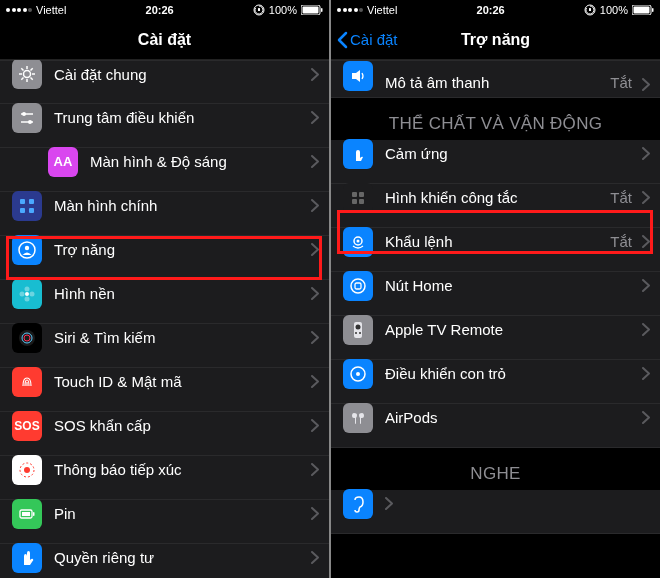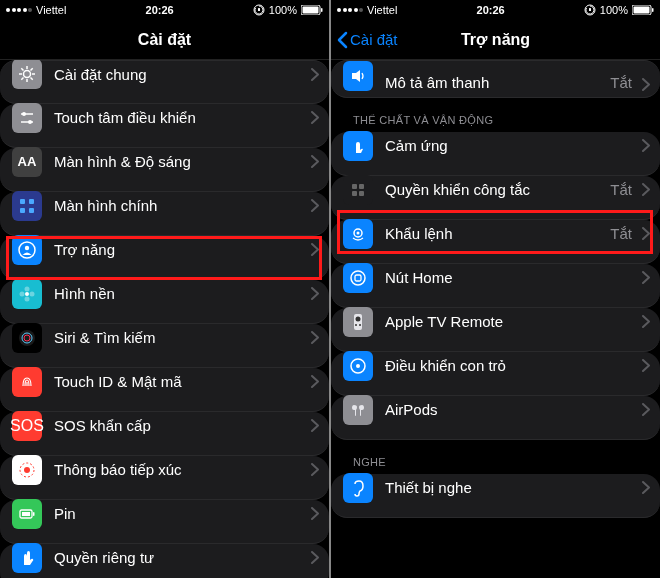--- a/index.html
+++ b/index.html
@@ -51,35 +51,35 @@
     color: #0a84ff;
     font-size: 15px;
     gap: 2px;
   }
   .content {
     flex: 1;
     overflow: hidden;
     background: #000;
   }
   .section-header {
-    font-size: 11px;
+    font-size: 17px;
     color: #8e8e93;
     text-transform: uppercase;
-    padding: 16px 16px 6px 22px;
+    padding: 16px 16px 6px 16px;
     letter-spacing: 0.3px;
+    text-align: center;
   }
   .row {
     display: flex;
     align-items: center;
     height: 44px;
     padding: 0 10px 16px 12px;
     border-bottom: 0.5px solid #2a2a2c;
     background: #1c1c1e;
     position: relative;
-    border-radius: 16px;
   }
   .row:first-child { border-top: 0.5px solid #2a2a2c; }
   .row-icon {
     width: 30px;
     height: 30px;
     border-radius: 6px;
     display: flex;
     align-items: center;
     justify-content: center;
     margin-right: 12px;
@@ -182,29 +182,29 @@
       </div>
       <div class="row">
         <div class="row-icon" style="background: rgb(142, 142, 147);">
           <svg width="20" height="20" viewBox="0 0 20 20">
             <line x1="4" y1="6" x2="16" y2="6" stroke="#fff" stroke-width="1.5"></line>
             <circle cx="7" cy="6" r="2" fill="#fff"></circle>
             <line x1="4" y1="14" x2="16" y2="14" stroke="#fff" stroke-width="1.5"></line>
             <circle cx="13" cy="14" r="2" fill="#fff"></circle>
           </svg>
         </div>
-        <div class="row-label">Touch tâm điều khiển</div>
-        <div class="row-chevron">
-          <svg width="8" height="13" viewBox="0 0 8 13">
-            <path d="M1 1 L7 6.5 L1 12" fill="none" stroke="#5a5a5e" stroke-width="2" stroke-linecap="round" stroke-linejoin="round"></path>
-          </svg>
-        </div>
-      </div>
-      <div class="row">
-        <div class="row-icon" style="background: #404040;">
+        <div class="row-label">Trung tâm điều khiển</div>
+        <div class="row-chevron">
+          <svg width="8" height="13" viewBox="0 0 8 13">
+            <path d="M1 1 L7 6.5 L1 12" fill="none" stroke="#5a5a5e" stroke-width="2" stroke-linecap="round" stroke-linejoin="round"></path>
+          </svg>
+        </div>
+      </div>
+      <div class="row">
+        <div class="row-icon" style="background: #d946ef; margin-left: 36px;">
           <span style="color:#fff;font-weight:700;font-size:13px">AA</span>
         </div>
         <div class="row-label">Màn hình &amp; Độ sáng</div>
         <div class="row-chevron">
           <svg width="8" height="13" viewBox="0 0 8 13">
             <path d="M1 1 L7 6.5 L1 12" fill="none" stroke="#5a5a5e" stroke-width="2" stroke-linecap="round" stroke-linejoin="round"></path>
           </svg>
         </div>
       </div>
       <div class="row">
@@ -280,21 +280,21 @@
         </div>
         <div class="row-label">Touch ID &amp; Mật mã</div>
         <div class="row-chevron">
           <svg width="8" height="13" viewBox="0 0 8 13">
             <path d="M1 1 L7 6.5 L1 12" fill="none" stroke="#5a5a5e" stroke-width="2" stroke-linecap="round" stroke-linejoin="round"></path>
           </svg>
         </div>
       </div>
       <div class="row">
         <div class="row-icon" style="background: rgb(255, 59, 48);">
-          <span style="color:#fff;font-weight:400;font-size:16px">SOS</span>
+          <span style="color:#fff;font-weight:700;font-size:12px">SOS</span>
         </div>
         <div class="row-label">SOS khẩn cấp</div>
         <div class="row-chevron">
           <svg width="8" height="13" viewBox="0 0 8 13">
             <path d="M1 1 L7 6.5 L1 12" fill="none" stroke="#5a5a5e" stroke-width="2" stroke-linecap="round" stroke-linejoin="round"></path>
           </svg>
         </div>
       </div>
       <div class="row">
         <div class="row-icon" style="background: rgb(255, 255, 255);">
@@ -418,21 +418,21 @@
       </div>
       <div class="row">
         <div class="row-icon" style="background: rgb(28, 28, 30);">
           <svg width="20" height="20" viewBox="0 0 20 20">
             <rect x="4" y="4" width="5" height="5" rx="1" fill="#666"></rect>
             <rect x="11" y="4" width="5" height="5" rx="1" fill="#666"></rect>
             <rect x="4" y="11" width="5" height="5" rx="1" fill="#666"></rect>
             <rect x="11" y="11" width="5" height="5" rx="1" fill="#666"></rect>
           </svg>
         </div>
-        <div class="row-label">Quyền khiển công tắc</div>
+        <div class="row-label">Hình khiển công tắc</div>
         <div class="row-value">Tắt</div>
         <div class="row-chevron">
           <svg width="8" height="13" viewBox="0 0 8 13">
             <path d="M1 1 L7 6.5 L1 12" fill="none" stroke="#5a5a5e" stroke-width="2" stroke-linecap="round" stroke-linejoin="round"></path>
           </svg>
         </div>
       </div>
       <div class="row">
         <div class="row-icon" style="background: rgb(10, 132, 255);">
           <svg width="20" height="20" viewBox="0 0 20 20">
@@ -507,21 +507,20 @@
           </svg>
         </div>
       </div>
       <div class="section-header">NGHE</div>
       <div class="row">
         <div class="row-icon" style="background: rgb(10, 132, 255);">
           <svg width="20" height="20" viewBox="0 0 20 20">
             <path d="M7 6 Q7 3 11 3 Q15 3 15 8 Q15 12 12 13 Q11 14 11 16 Q11 18 9 18 Q7 18 7 16" fill="none" stroke="#fff" stroke-width="1.5"></path>
           </svg>
         </div>
-        <div class="row-label">Thiết bị nghe</div>
         <div class="row-chevron">
           <svg width="8" height="13" viewBox="0 0 8 13">
             <path d="M1 1 L7 6.5 L1 12" fill="none" stroke="#5a5a5e" stroke-width="2" stroke-linecap="round" stroke-linejoin="round"></path>
           </svg>
         </div>
       </div>
     </div>
 
   <div class="highlight" style="left:6px; top:210px; width:316px; height:44px;"></div>
 </div>

